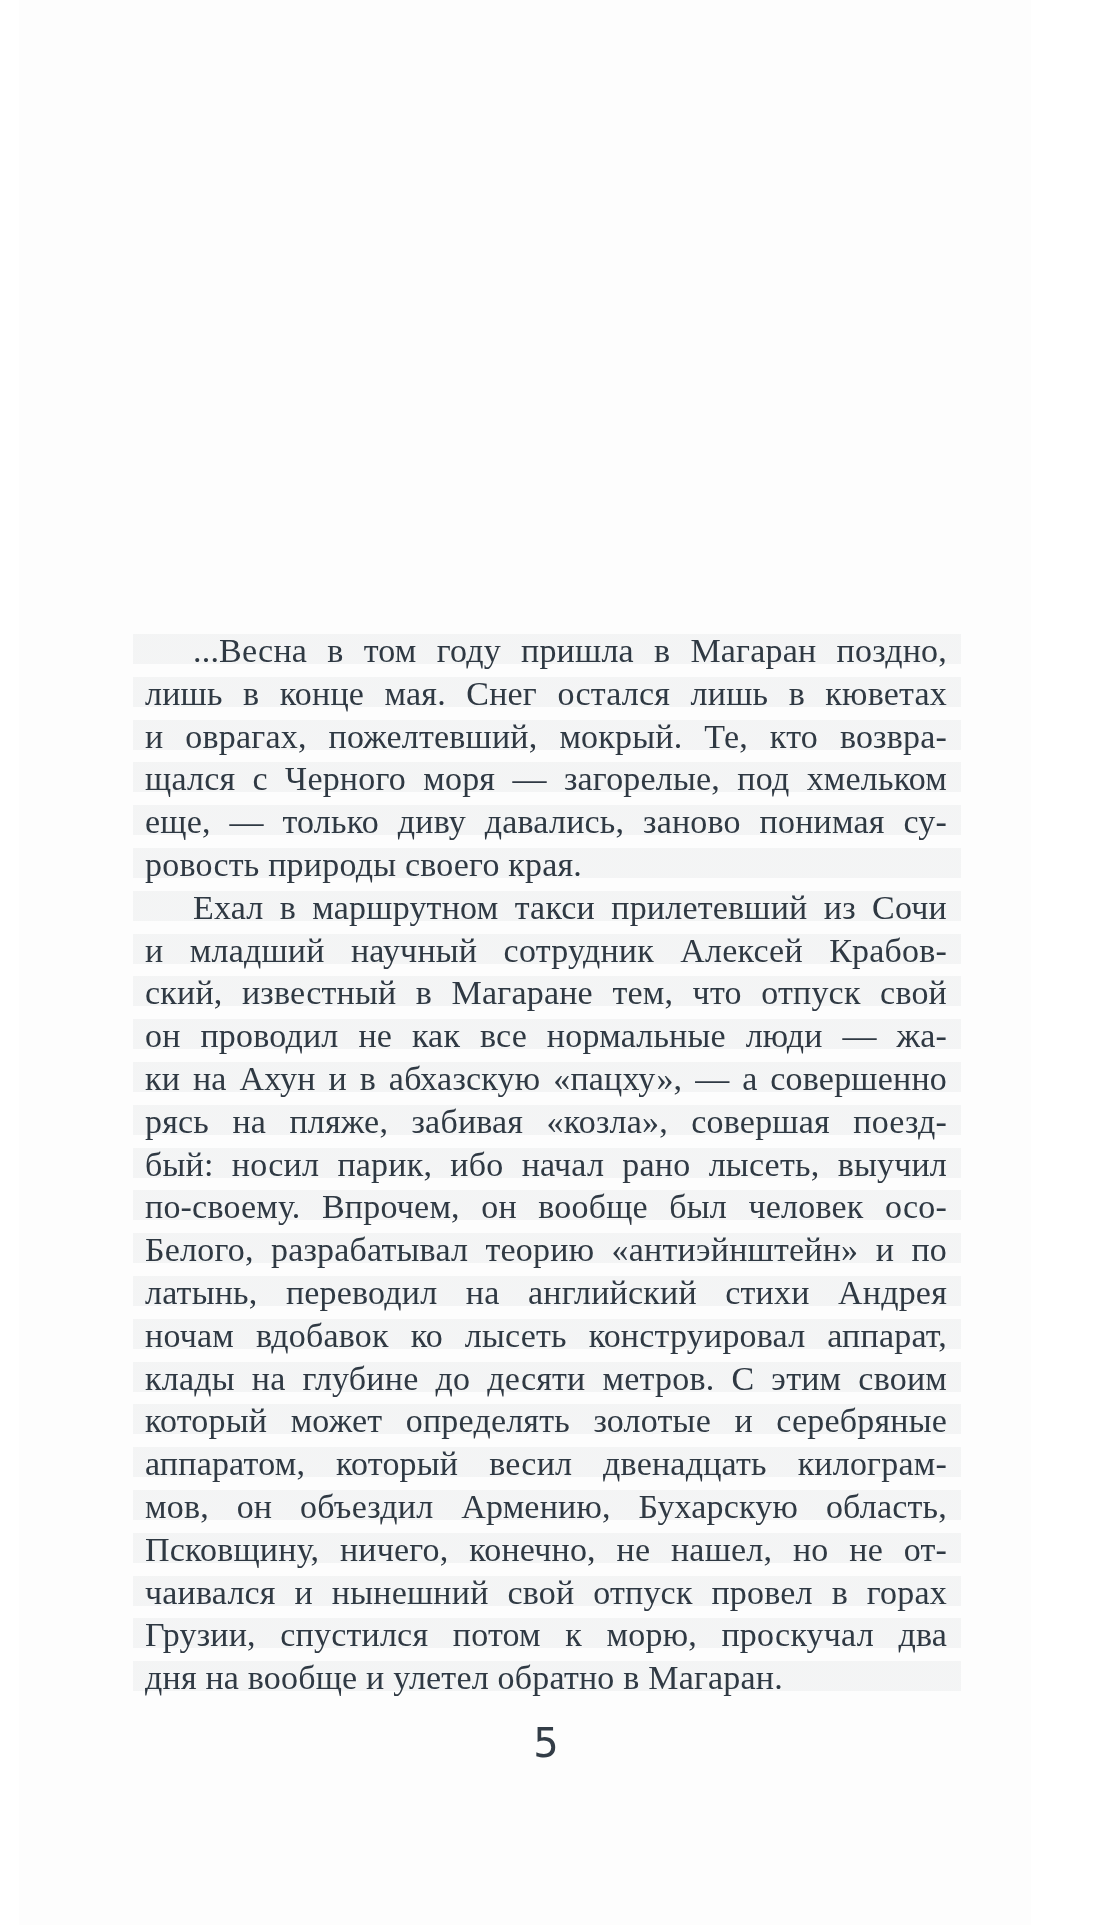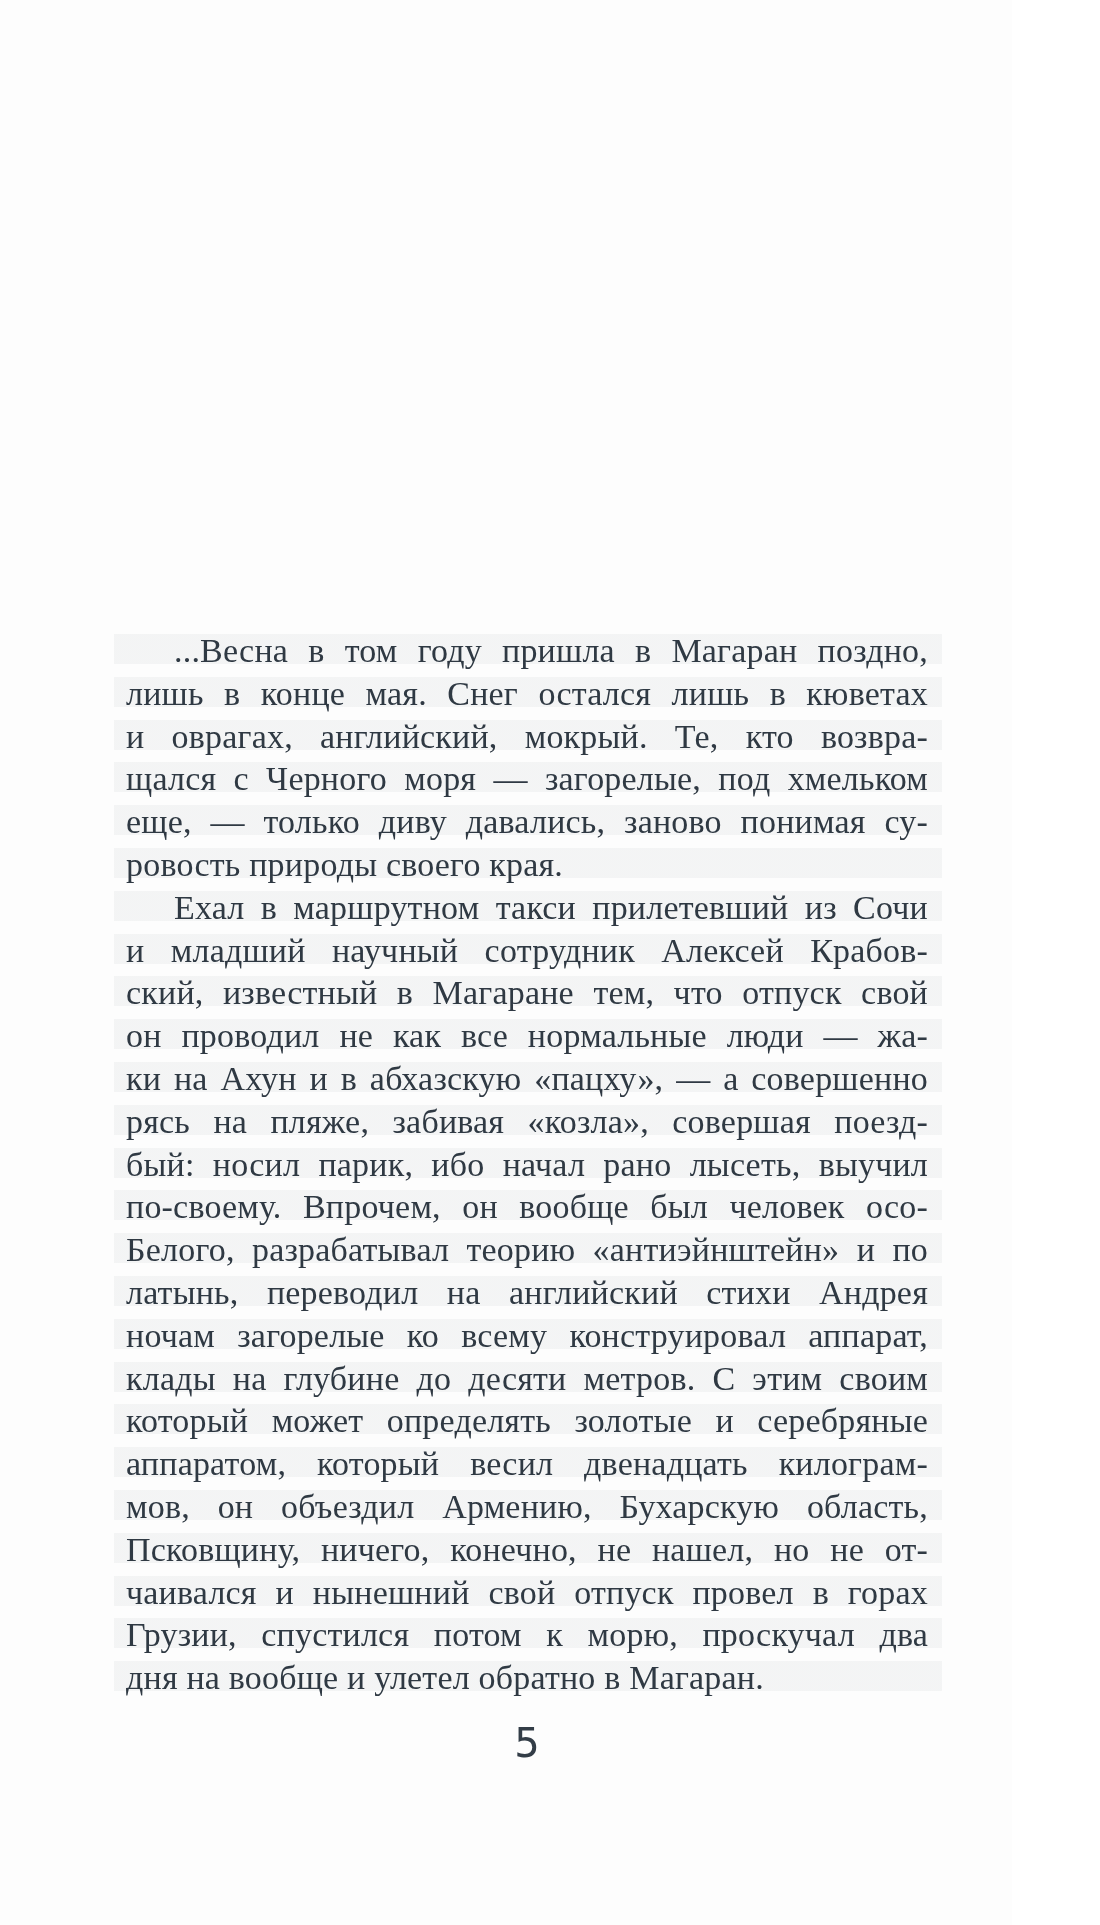--- a/index.html
+++ b/index.html
@@ -7,20 +7,21 @@
     padding: 0;
     background: #ffffff;
   }
   .page {
     position: relative;
     width: 1012px;
     height: 1925px;
     background: #fdfdfd;
     overflow: hidden;
     font-family: "Liberation Serif", "DejaVu Serif", serif;
+    margin-left: 19px;
   }
   .textblock {
     position: absolute;
     left: 126px;
     top: 630px;
     width: 802px;
     height: 1070px;
     color: #2f3943;
     font-size: 34px;
     line-height: 42.8px;
@@ -70,35 +71,35 @@
     color: #333d47;
   }
 </style>
 </head>
 <body>
 
 <div class="page">
   <div class="textblock">
     <div class="line indent">...Весна в том году пришла в Магаран поздно,</div>
     <div class="line">лишь в конце мая. Снег остался лишь в кюветах</div>
-    <div class="line">и оврагах, английский, мокрый. Те, кто возвра-</div>
+    <div class="line">и оврагах, пожелтевший, мокрый. Те, кто возвра-</div>
     <div class="line">щался с Черного моря — загорелые, под хмельком</div>
     <div class="line">еще, — только диву давались, заново понимая су-</div>
     <div class="line last">ровость природы своего края.</div>
     <div class="line indent">Ехал в маршрутном такси прилетевший из Сочи</div>
     <div class="line">и младший научный сотрудник Алексей Крабов-</div>
     <div class="line">ский, известный в Магаране тем, что отпуск свой</div>
     <div class="line">он проводил не как все нормальные люди — жа-</div>
     <div class="line">ки на Ахун и в абхазскую «пацху», — а совершенно</div>
     <div class="line">рясь на пляже, забивая «козла», совершая поезд-</div>
     <div class="line">бый: носил парик, ибо начал рано лысеть, выучил</div>
     <div class="line">по-своему. Впрочем, он вообще был человек осо-</div>
     <div class="line">Белого, разрабатывал теорию «антиэйнштейн» и по</div>
     <div class="line">латынь, переводил на английский стихи Андрея</div>
-    <div class="line">ночам загорелые ко всему конструировал аппарат,</div>
+    <div class="line">ночам вдобавок ко лысеть конструировал аппарат,</div>
     <div class="line">клады на глубине до десяти метров. С этим своим</div>
     <div class="line">который может определять золотые и серебряные</div>
     <div class="line">аппаратом, который весил двенадцать килограм-</div>
     <div class="line">мов, он объездил Армению, Бухарскую область,</div>
     <div class="line">Псковщину, ничего, конечно, не нашел, но не от-</div>
     <div class="line">чаивался и нынешний свой отпуск провел в горах</div>
     <div class="line">Грузии, спустился потом к морю, проскучал два</div>
     <div class="line last">дня на вообще и улетел обратно в Магаран.</div>
   </div>
   <div class="page-number">5</div>

